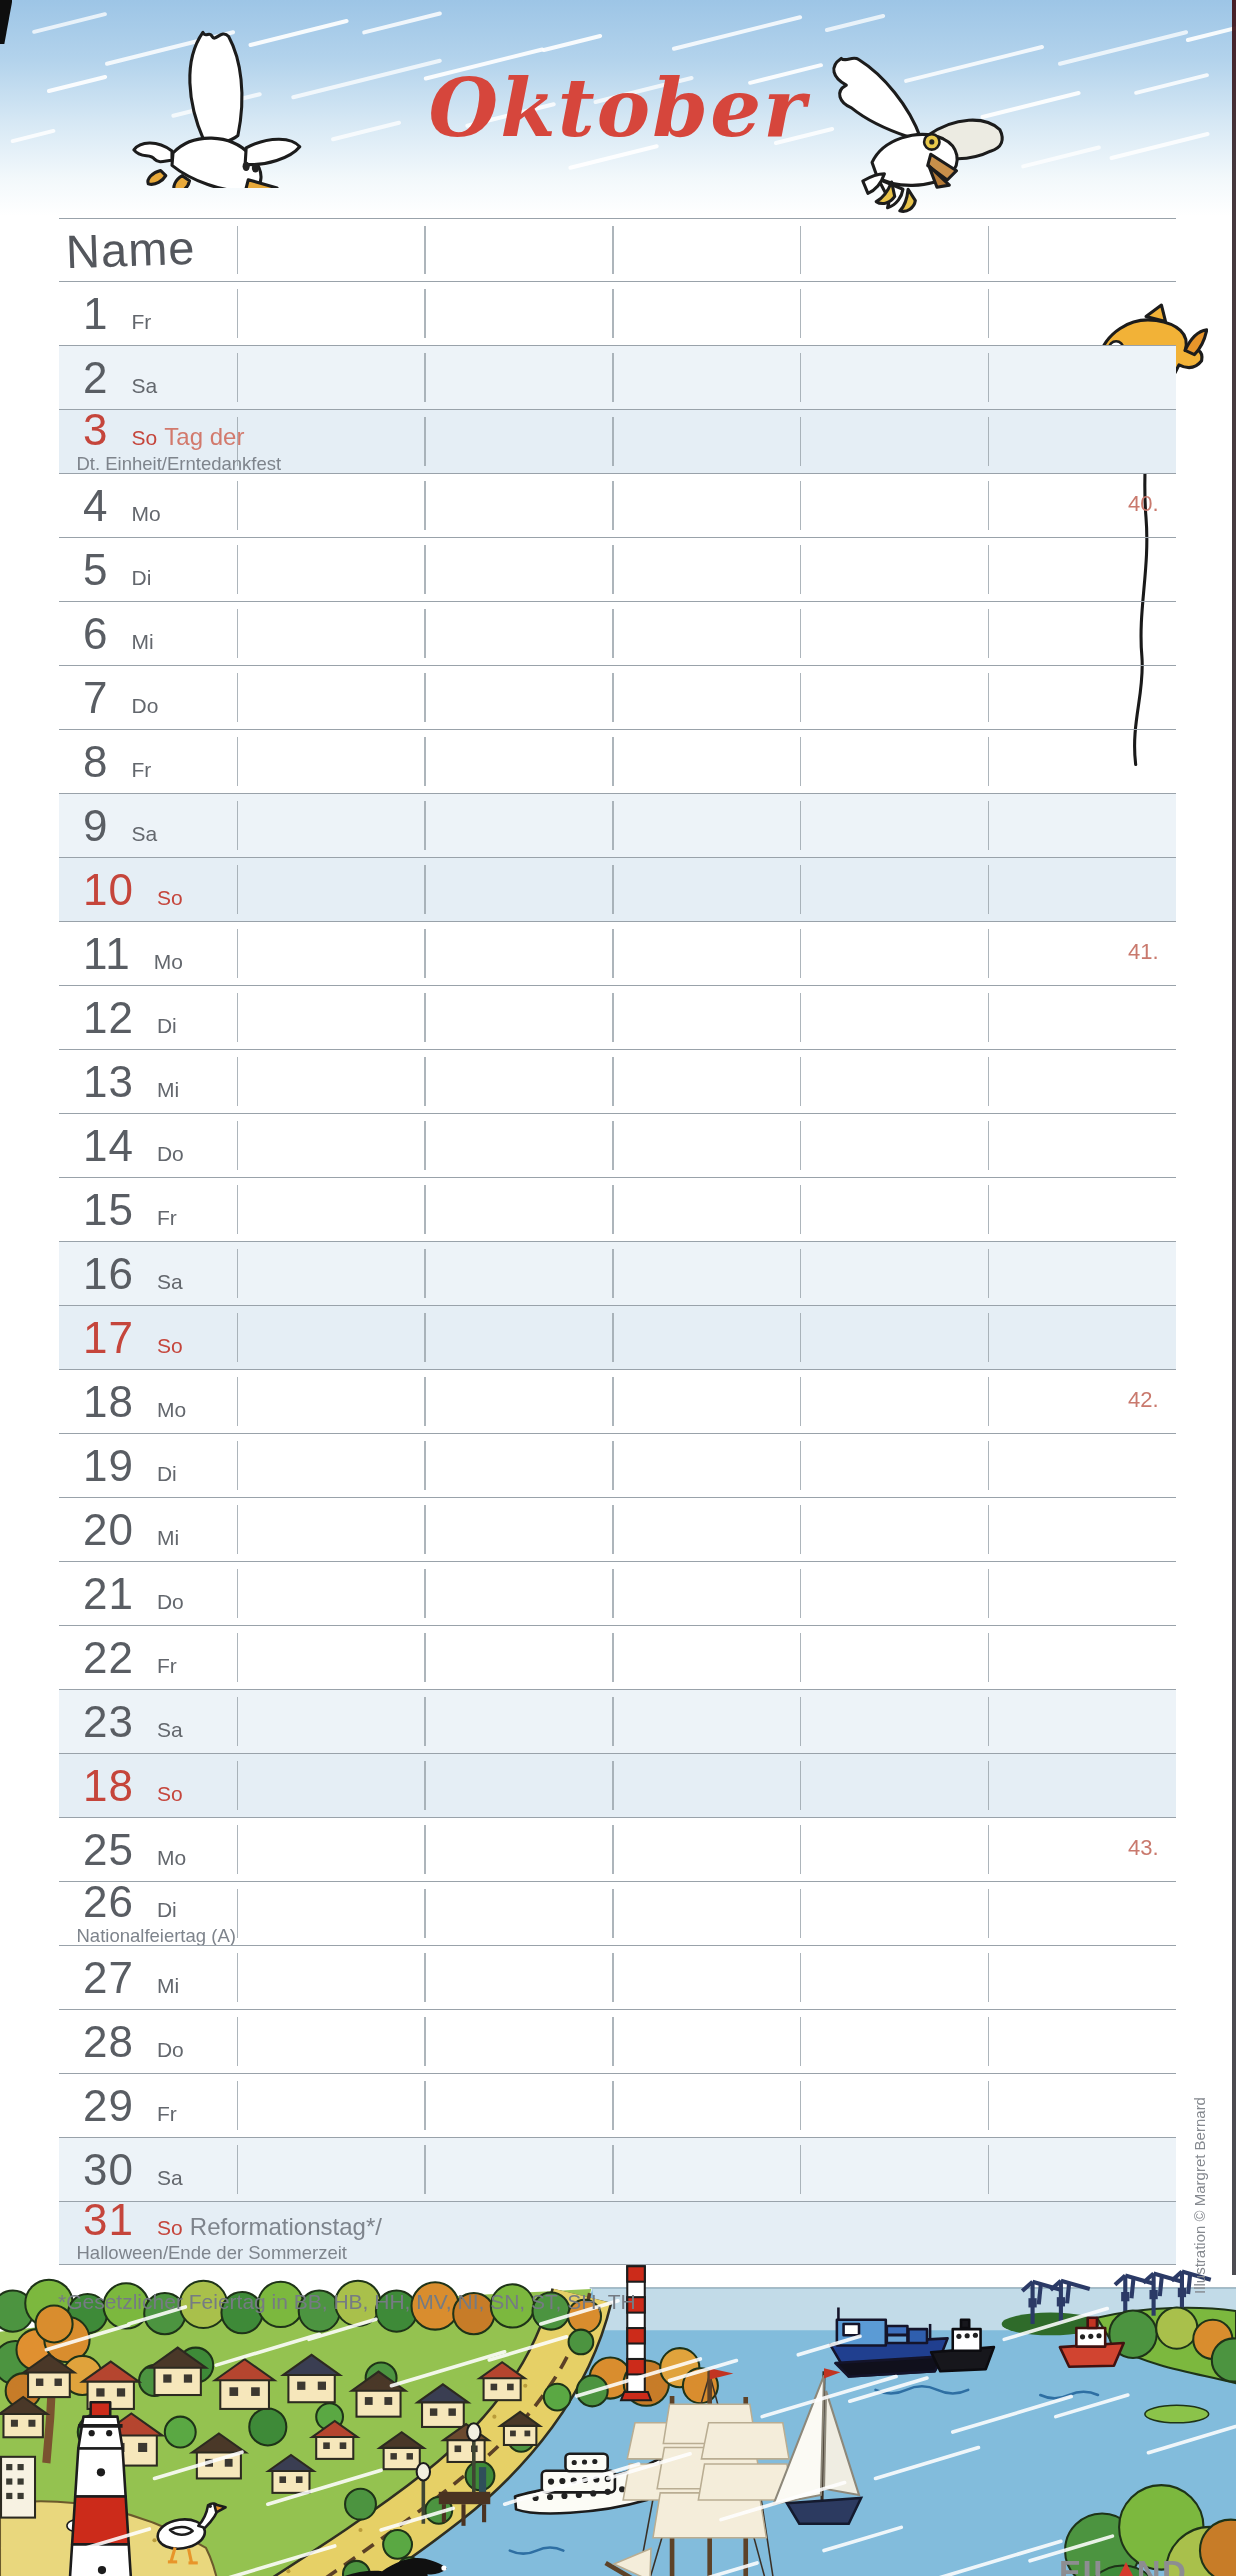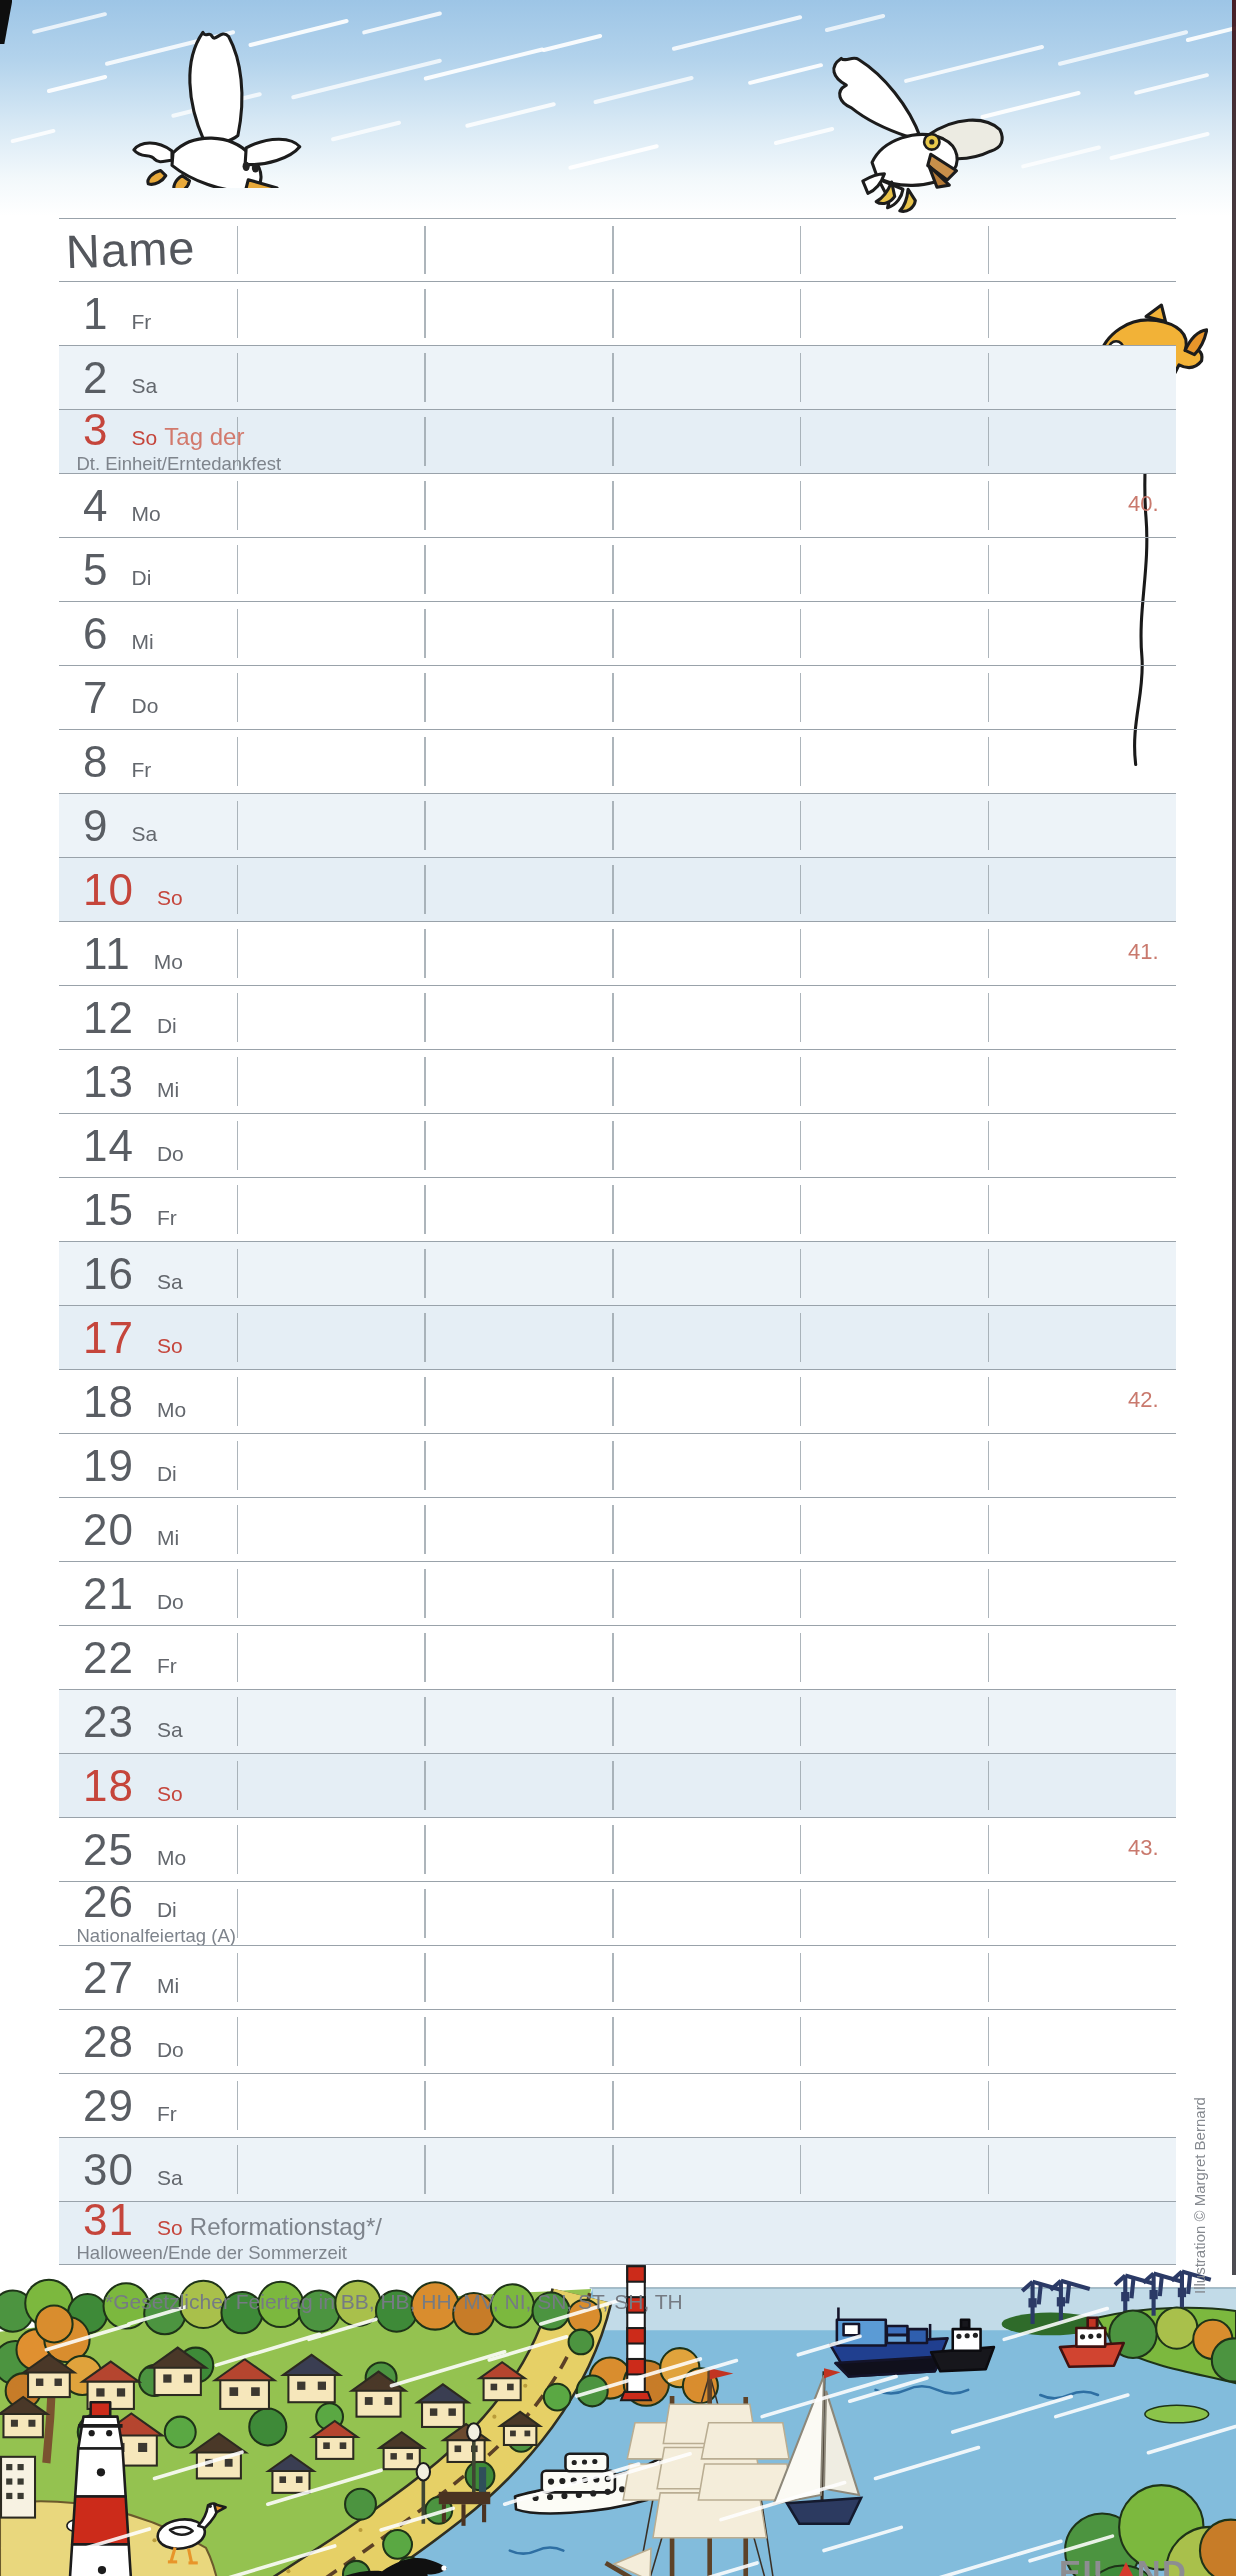--- a/index.html
+++ b/index.html
@@ -38,21 +38,21 @@
   .num.red{color:var(--sunday);}
   .wd{font-size:21px;color:#63676d;margin-left:23px;}
   .wd.red{color:var(--sunday);}
   .hi{font-size:24px;margin-left:7.2px;white-space:nowrap;}
   .hi.salmon{color:var(--salmon);}
   .hi.gray{color:var(--sub);}
   .line2{font-size:18.5px;color:var(--sub);padding-left:17.5px;margin-top:1.5px;white-space:nowrap;}
   .daylabel.two .l1{padding-top:1px;}
   .weeknum{position:absolute;right:17.5px;bottom:20px;font-size:22px;color:var(--weeknum);}
 
-  .footnote{position:absolute;left:58px;top:2290px;font-size:21px;color:#757b83;z-index:6;margin-left:47px;}
+  .footnote{position:absolute;left:58px;top:2290px;font-size:21px;color:#757b83;z-index:6;}
   .credit{position:absolute;left:1191px;top:2294px;transform:rotate(-90deg);transform-origin:0 0;
           font-size:15px;color:#85898f;white-space:nowrap;z-index:6;}
 
   
   .scene{position:absolute;left:0;top:2262px;z-index:2;}
   .logo{position:absolute;left:1059px;top:2556px;z-index:5;display:flex;align-items:flex-end;
         font-size:33px;font-weight:bold;color:var(--logo);letter-spacing:1.5px;line-height:1;}
   .logo .tri{width:0;height:0;border-left:13px solid transparent;border-right:13px solid transparent;
              border-bottom:26px solid var(--logotri);margin:0 -2.1px 1px -2.1px;}
 
@@ -89,20 +89,21 @@
       <div class="streak" style="left: 1056px; top: 46px; width: 134px; opacity: 0.75;"></div>
       <div class="streak" style="left: 1133px; top: 82px; width: 77px; opacity: 0.83;"></div>
       <div class="streak" style="left: 1185px; top: 31px; width: 62px; opacity: 0.91;"></div>
       <div class="streak" style="left: 1020px; top: 155px; width: 82px; opacity: 0.75;"></div>
       <div class="streak" style="left: 773px; top: 134px; width: 62px; opacity: 0.83;"></div>
       <div class="streak" style="left: 567px; top: 155px; width: 93px; opacity: 0.91;"></div>
       <div class="streak" style="left: 196px; top: 170px; width: 72px; opacity: 0.75;"></div>
       <div class="streak" style="left: 1108px; top: 144px; width: 103px; opacity: 0.83;"></div>
     </div>
 
+  <div class="title">Oktober</div>
 
   <svg class="gull" style="left:111px;top:18px;" width="191" height="170" viewBox="0 0 370 330">
     <g stroke="#1c1c1c" stroke-width="6" stroke-linejoin="round">
       <path d="M178,28 C140,82 148,165 180,238 C208,246 232,240 246,228 C262,150 252,80 228,36 C214,20 202,48 196,36 C190,24 184,40 178,28 Z" fill="#ffffff"></path>
       <path d="M118,258 C88,236 56,240 44,256 C58,274 76,262 84,274 C94,284 106,276 118,276 Z" fill="#ffffff"></path>
       <path d="M120,262 C158,222 232,224 270,266 C300,298 296,330 268,334 C218,342 150,312 118,286 Z" fill="#ffffff"></path>
       <path d="M262,252 C308,228 352,232 366,250 C348,272 300,288 260,284 Z" fill="#ffffff"></path>
       <path d="M266,314 L322,330 C332,346 320,370 300,364 L260,338 Z" fill="#e8a93a"></path>
       <path d="M252,338 L296,368 L276,374 Z" fill="#d99428"></path>
       <path d="M96,296 C80,300 68,312 72,322 C86,326 100,316 106,306 Z" fill="#e8a93a"></path>

